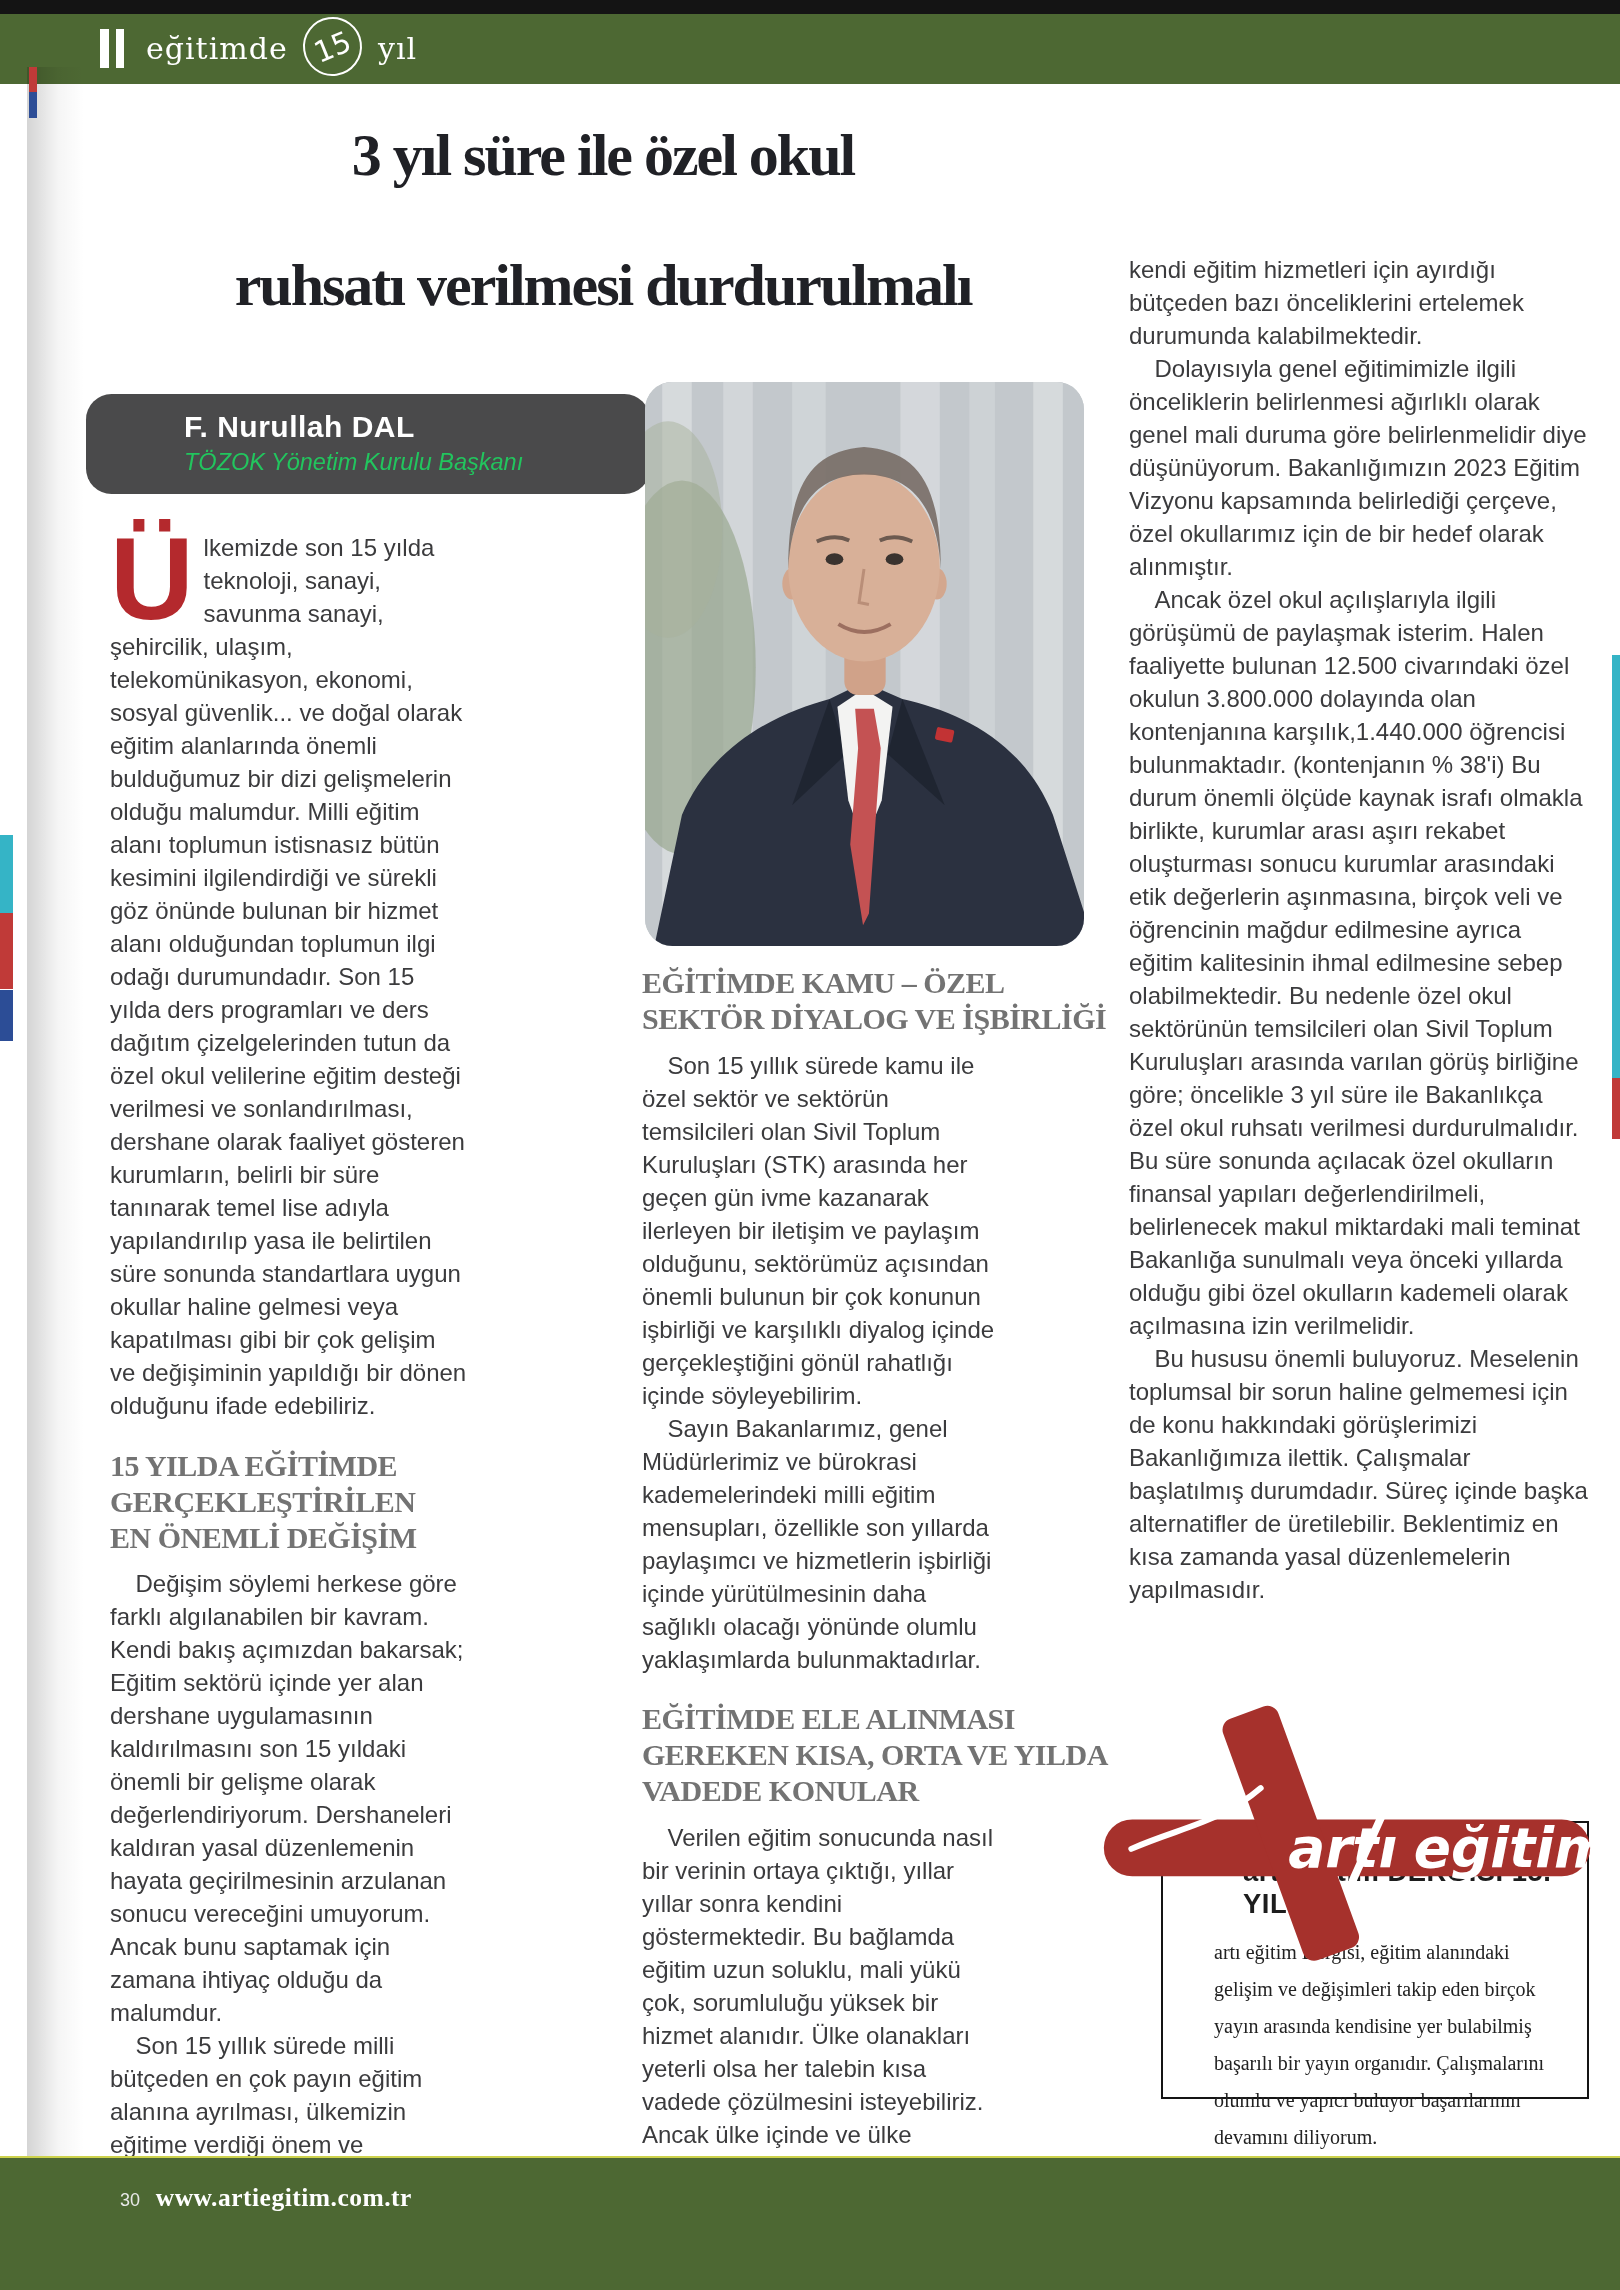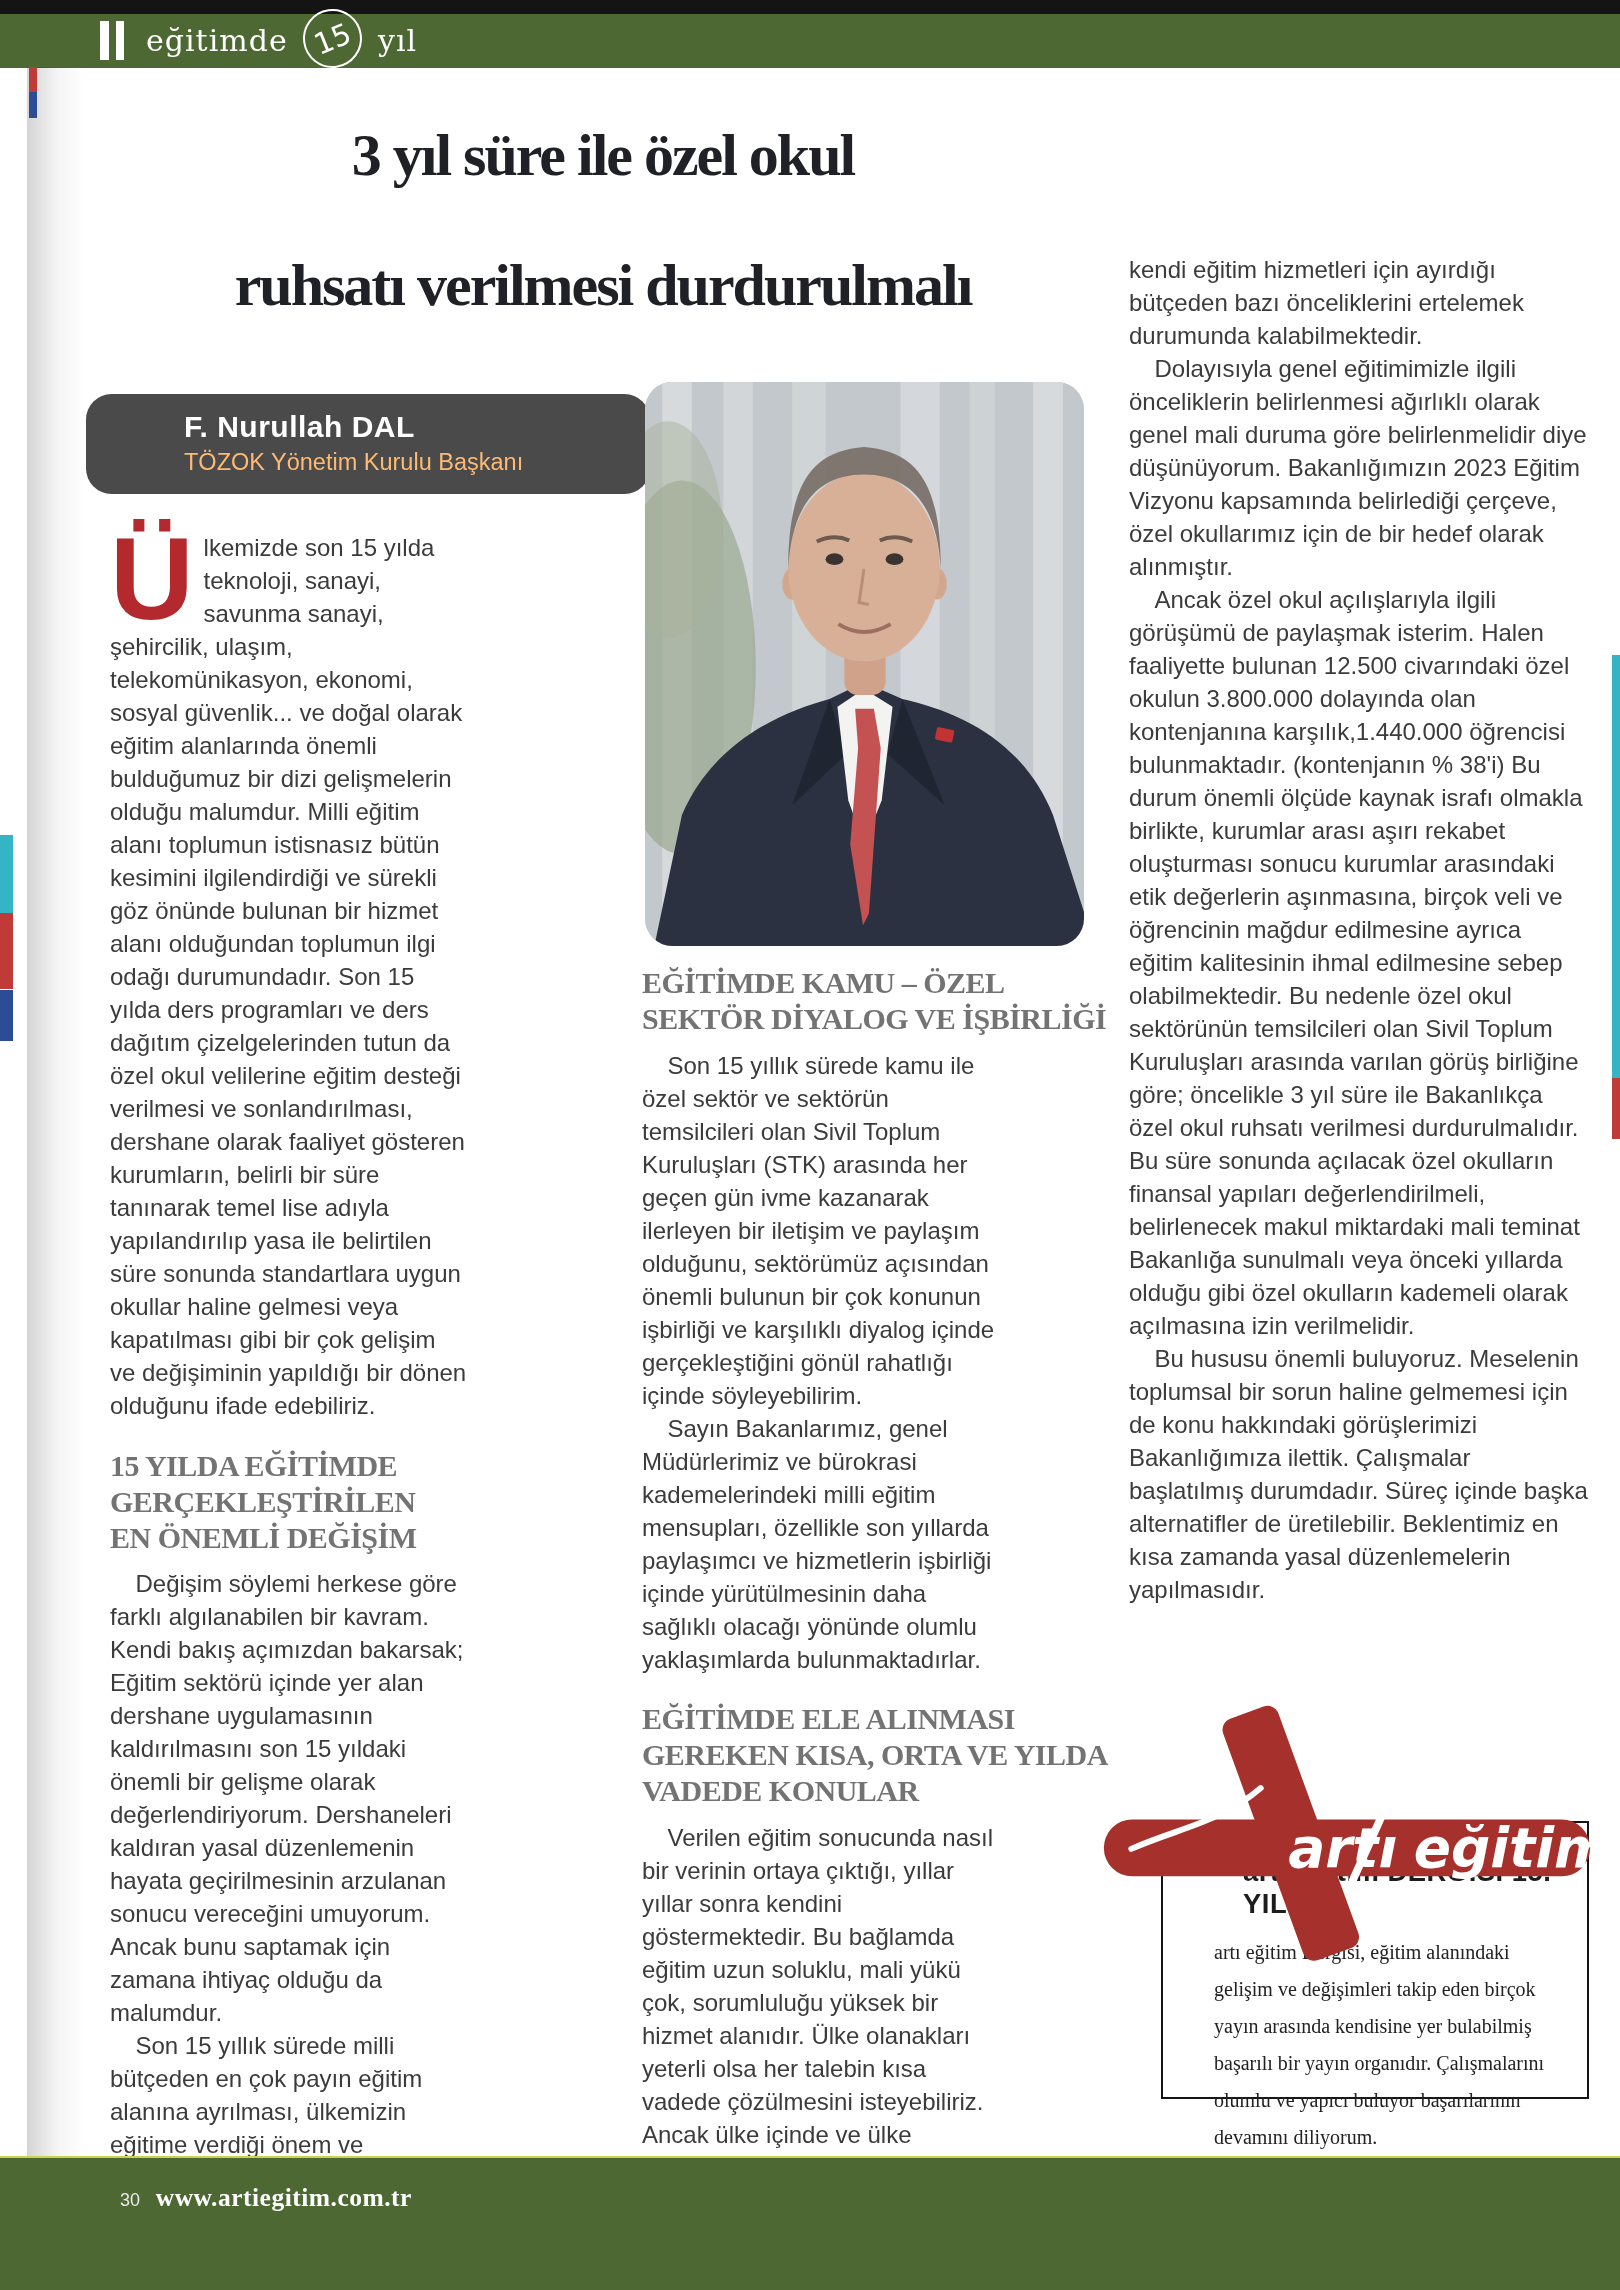--- a/index.html
+++ b/index.html
@@ -1,21 +1,21 @@
 <!DOCTYPE html>
 <html><head>
 <meta charset="utf-8">
 <style>
   html,body{margin:0;padding:0;background:#ffffff;}
   .page{position:relative;width:1620px;height:2291px;background:#ffffff;overflow:hidden;
         font-family:"Liberation Sans", sans-serif;}
   
   .topbar{position:absolute;left:0;top:0;width:1620px;height:13.7px;background:#141414;}
   
-  .band{position:absolute;left:0;top:13.7px;width:1620px;height:54px;background:#4d6833;
+  .band{position:absolute;left:0;top:13.7px;width:1620px;height:70px;background:#4d6833;
         display:flex;align-items:center;}
   .band-inner{display:flex;align-items:center;margin-left:100px;gap:15.7px;}
   .dbars{display:flex;gap:6.9px;margin-right:5.9px;}
   .dbar{width:8.8px;height:39px;background:#fff;}
   .brand-word{color:#fff;font-family:"DejaVu Serif", serif;font-size:30px;letter-spacing:1px;}
   .year-badge{width:55px;height:55px;border:2.9px solid #fff;border-radius:50%;
         display:flex;align-items:center;justify-content:center;transform:rotate(-8deg);
         color:#fff;font-size:29px;font-family:"DejaVu Sans", sans-serif;margin-top:-3.9px;}
   .year-badge span{display:block;transform:rotate(-14deg);}
   
@@ -30,21 +30,21 @@
   .edge.r1{right:0;top:655px;width:7.8px;height:423px;background:#35b4c6;}
   .edge.r2{right:0;top:1078px;width:7.8px;height:61px;background:#c03a38;}
   
   .headline{position:absolute;left:108px;top:90px;width:990px;text-align:center;
         font-family:"Liberation Serif", serif;font-weight:bold;color:#202126;
         font-size:60px;line-height:130px;letter-spacing:-2px;}
   
   .author{position:absolute;left:86px;top:394px;width:564px;height:100px;background:#4a4a4b;
         border-radius:25.5px;box-sizing:border-box;padding:15.7px 19.6px 0 98px;color:#fff;}
   .author .name{font-size:30px;font-weight:bold;letter-spacing:0.5px;}
-  .author .role{font-size:23.5px;font-weight:400;margin-top:4.9px;color:#fdba74;}
+  .author .role{font-size:23.5px;font-weight:400;margin-top:4.9px;color:#22c55e;font-style:italic;}
   
   .col{position:absolute;color:#3b3b3d;font-size:24px;line-height:33px;text-align:left;}
   .col1{left:110px;top:531px;width:357px;}
   .col2{left:642px;top:965px;width:361px;}
   .col3{left:1129px;top:253px;width:459px;}
   .para{margin:0;text-indent:25.5px;}
   .para.first{text-indent:0;}
   .dropcap{float:left;font-size:116px;line-height:84px;font-weight:bold;color:#b4292d;
         padding:5.9px 9.8px 0 0;font-family:"Liberation Sans", sans-serif;}
   .sechead{font-family:"Liberation Serif", serif;font-weight:bold;color:#737373;

